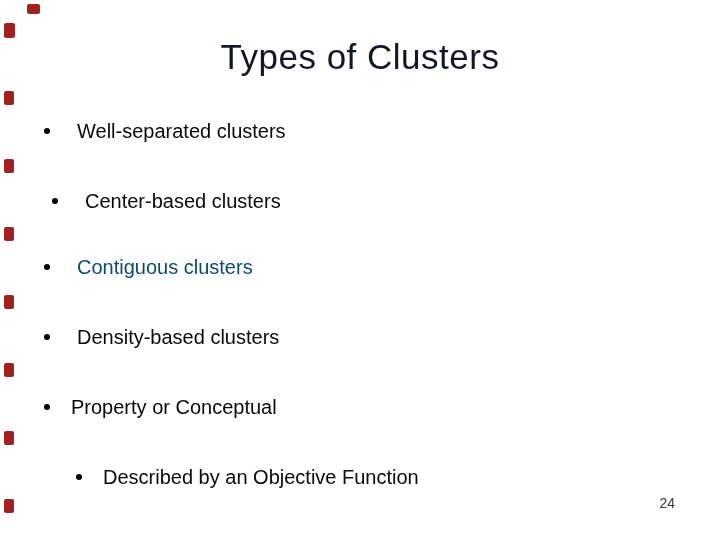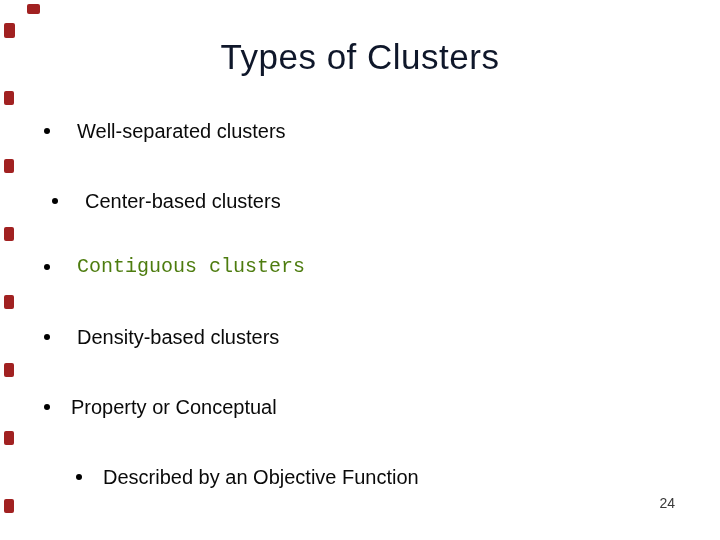--- a/index.html
+++ b/index.html
@@ -103,21 +103,21 @@
     <span class="bullet-text" style="color: rgb(10, 10, 10);">Well-separated clusters</span>
   </div>
 
   <div class="bullet-row row-2">
     <span class="bullet-dot"></span>
     <span class="bullet-text" style="color: rgb(10, 10, 10);">Center-based clusters</span>
   </div>
 
   <div class="bullet-row row-3">
     <span class="bullet-dot"></span>
-    <span class="bullet-text" style="color: #4d7c0f; font-family: Liberation Mono, monospace;">Contiguous clusters</span>
+    <span class="bullet-text" style="color: #0c4a6e;">Contiguous clusters</span>
   </div>
 
   <div class="bullet-row row-4">
     <span class="bullet-dot"></span>
     <span class="bullet-text" style="color: rgb(10, 10, 10);">Density-based clusters</span>
   </div>
 
   <div class="bullet-row row-5 tight">
     <span class="bullet-dot"></span>
     <span class="bullet-text" style="color: rgb(10, 10, 10);">Property or Conceptual</span>

